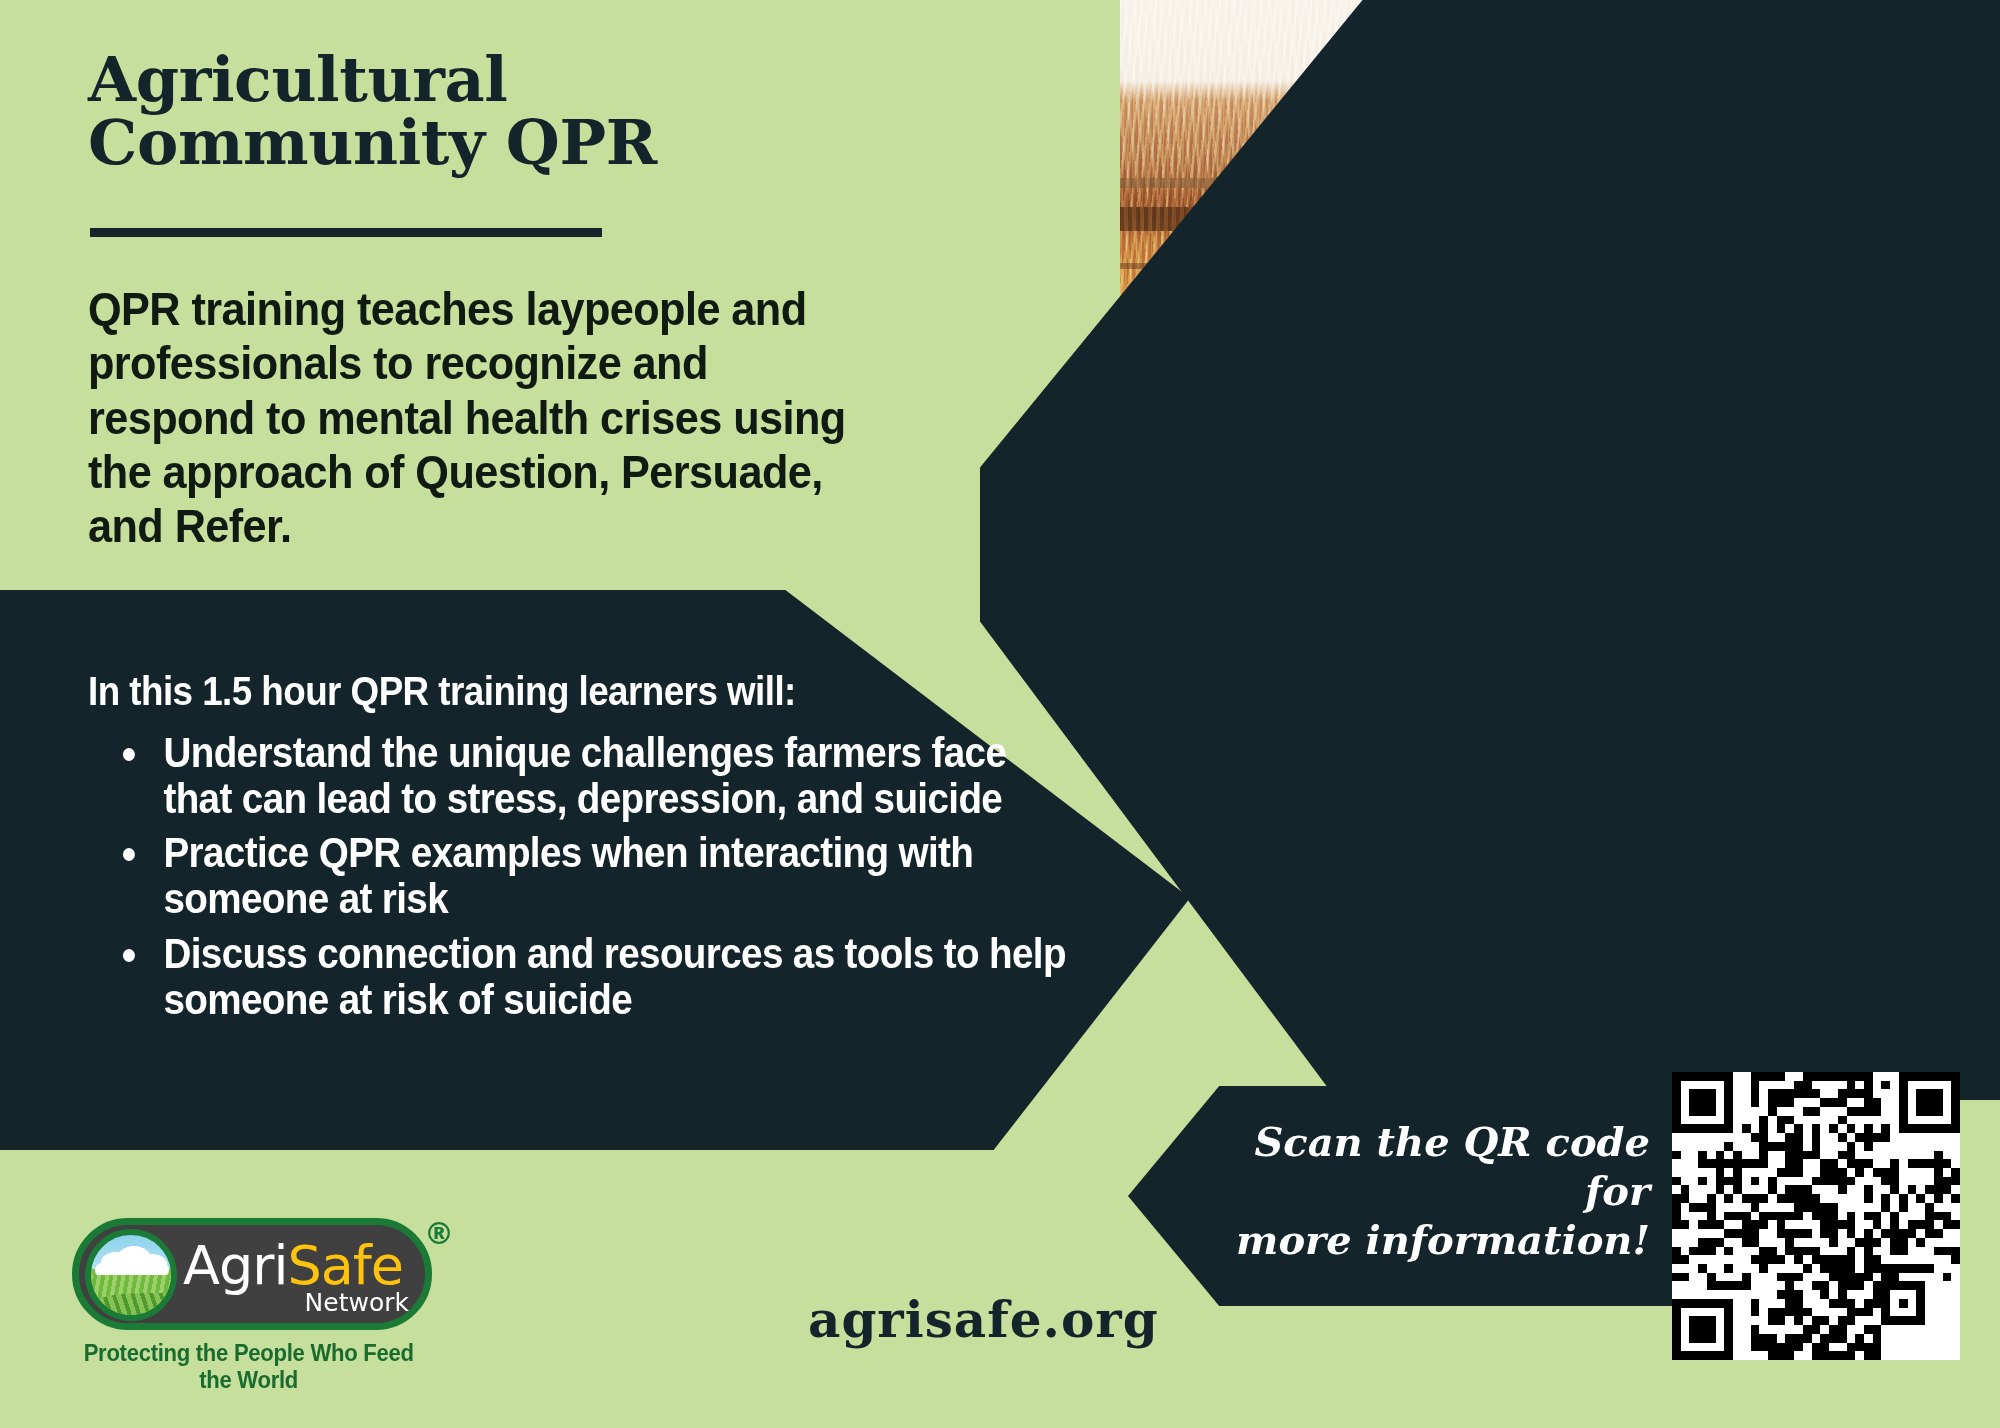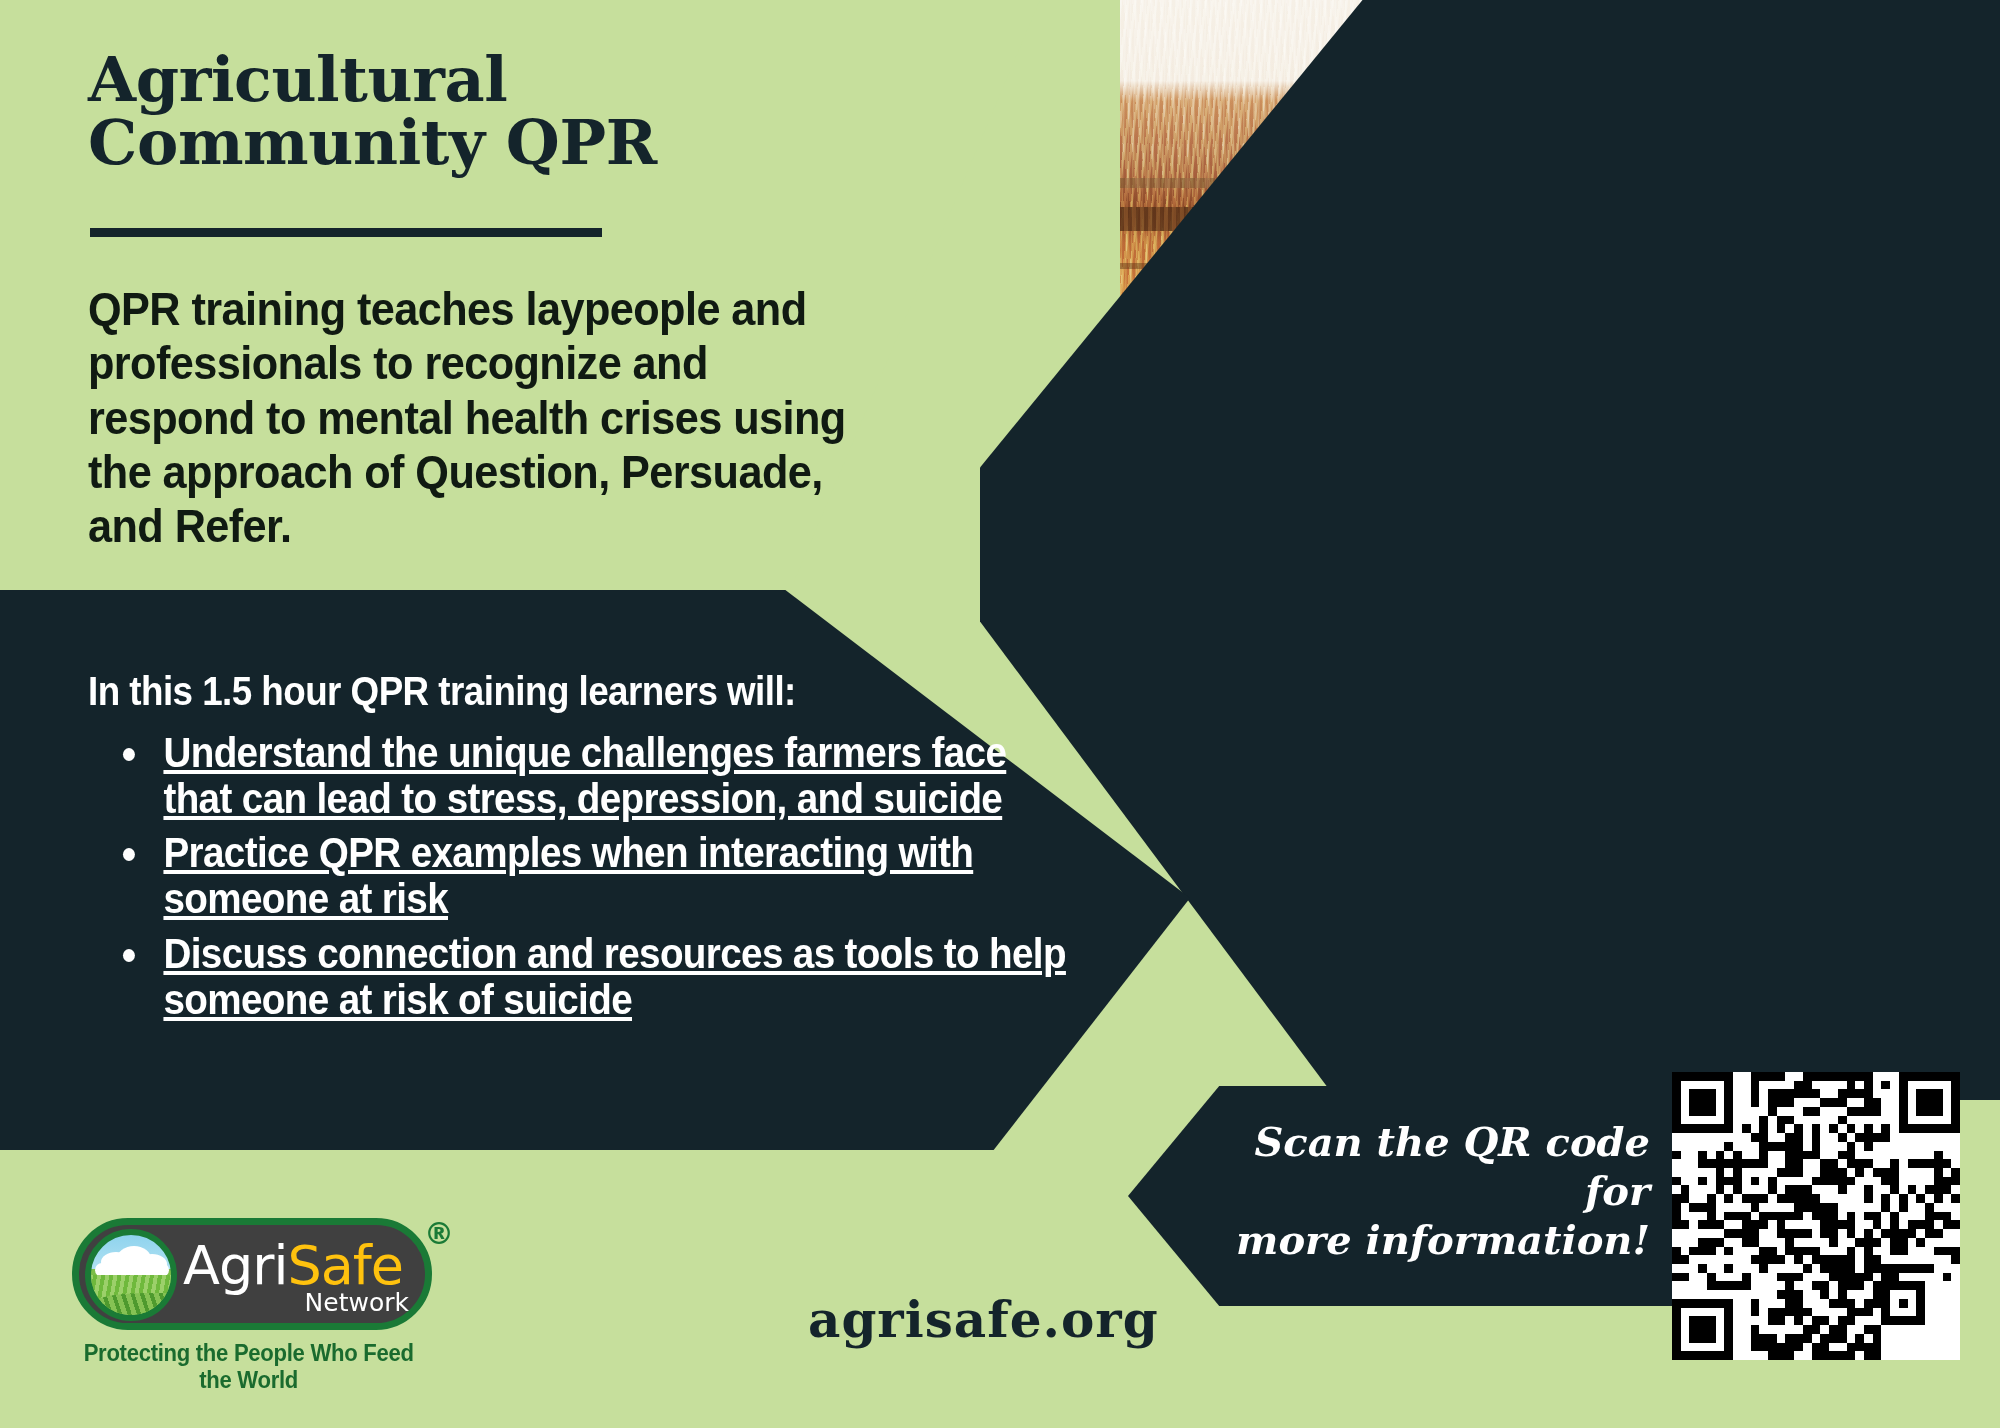--- a/index.html
+++ b/index.html
@@ -187,21 +187,20 @@
     line-height: 1.12;
     letter-spacing: -0.6px;
     transform: scaleX(0.92);
     transform-origin: left top;
     margin-bottom: 16px;
   }
   ul.bullets {
     list-style: none;
     margin: 0;
     padding: 0;
-    text-decoration: underline;
   }
   ul.bullets li {
     position: relative;
     padding-left: 82px;
     font-family: "Liberation Sans", sans-serif;
     font-weight: bold;
     font-size: 42px;
     line-height: 1.10;
     letter-spacing: -0.7px;
     margin-bottom: 8px;

